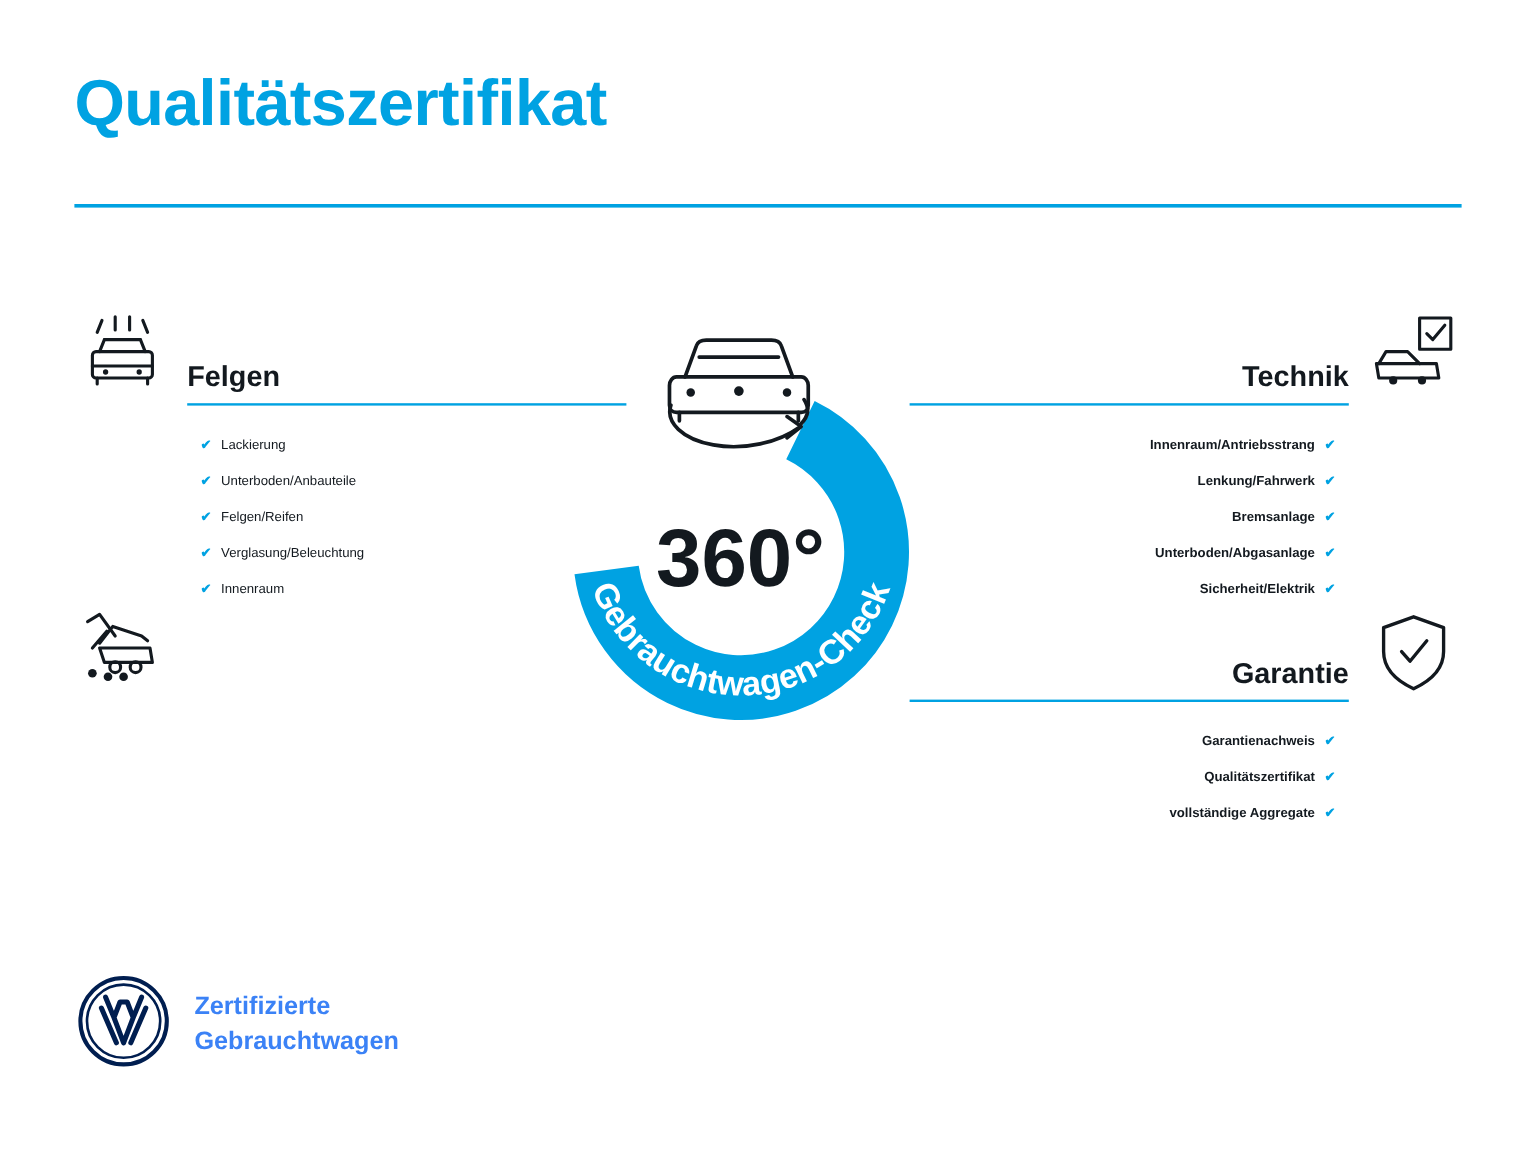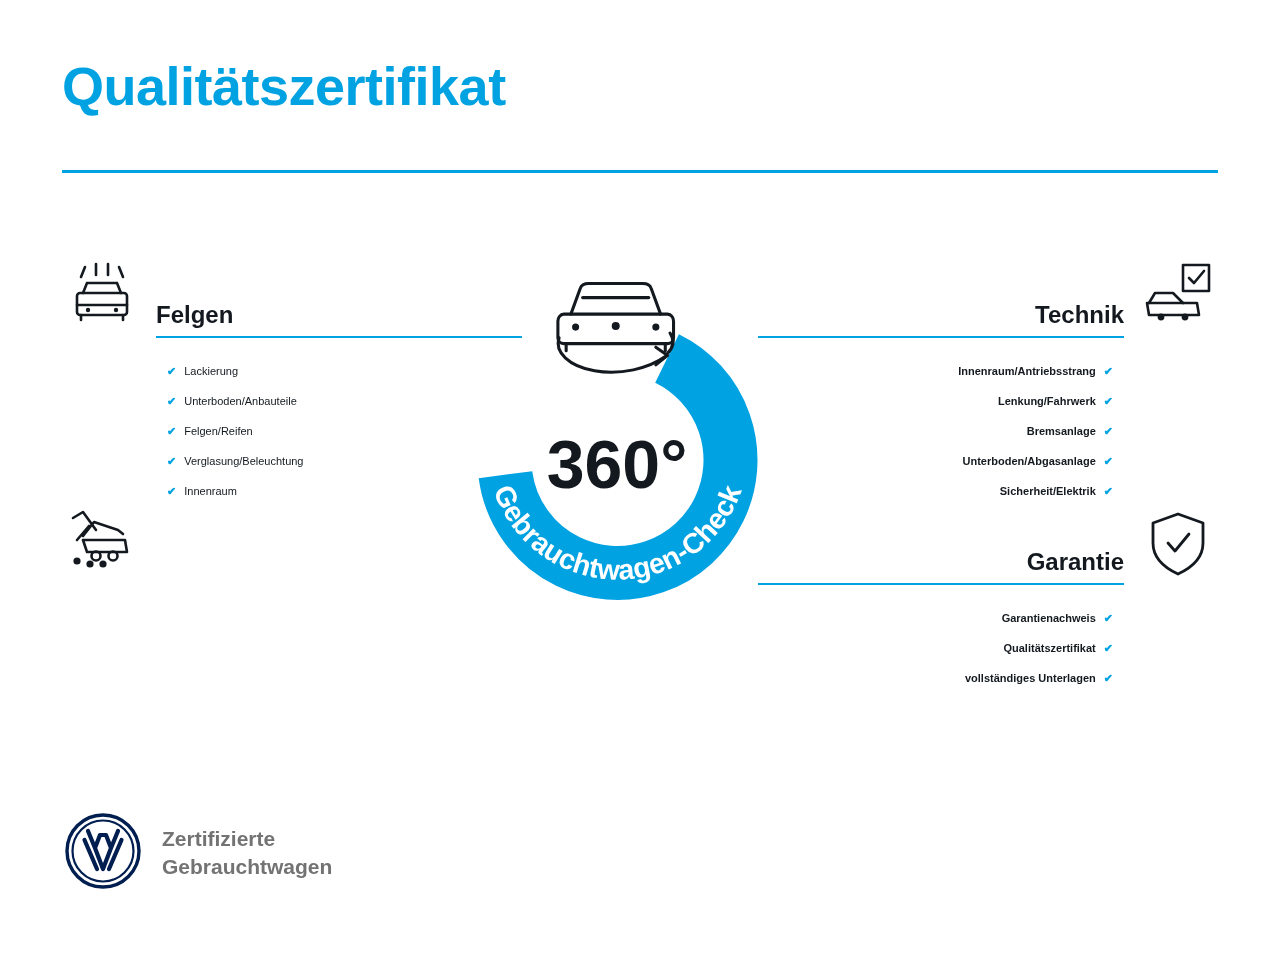--- a/index.html
+++ b/index.html
@@ -113,21 +113,21 @@
     left: 64px;
     top: 812px;
     display: flex;
     align-items: center;
     gap: 20px;
   }
   .footer-text {
     font-size: 21px;
     font-weight: bold;
     line-height: 1.35;
-    color: #737373;
+    color: #3b82f6;
   }
 </style>
 </head>
 <body>
 
 <div class="page-title">Qualitätszertifikat</div>
 <div class="title-rule"></div>
 
 <div class="quad left" id="quad-optik">
   <div class="quad-head">
@@ -218,21 +218,21 @@
       </svg>
     </div>
     <div class="quad-title-wrap">
       <div class="quad-title">Garantie</div>
       <div class="quad-underline"></div>
     </div>
   </div>
   <ul class="quad-list">
     <li><span>Garantienachweis</span><span class="check">✔</span></li>
     <li><span>Qualitätszertifikat</span><span class="check">✔</span></li>
-    <li><span>vollständiges Unterlagen</span><span class="check">✔</span></li>
+    <li><span>vollständige Aggregate</span><span class="check">✔</span></li>
   </ul>
 </div>
 
 <div class="center-badge">
   <svg width="355" height="390" viewBox="0 0 355 390" fill="none">
     <defs>
       <path id="arcPath" d="M 47 210 A 131 131 0 0 0 308 210"></path>
     </defs>
 
     <g transform="translate(177.5,210)">

